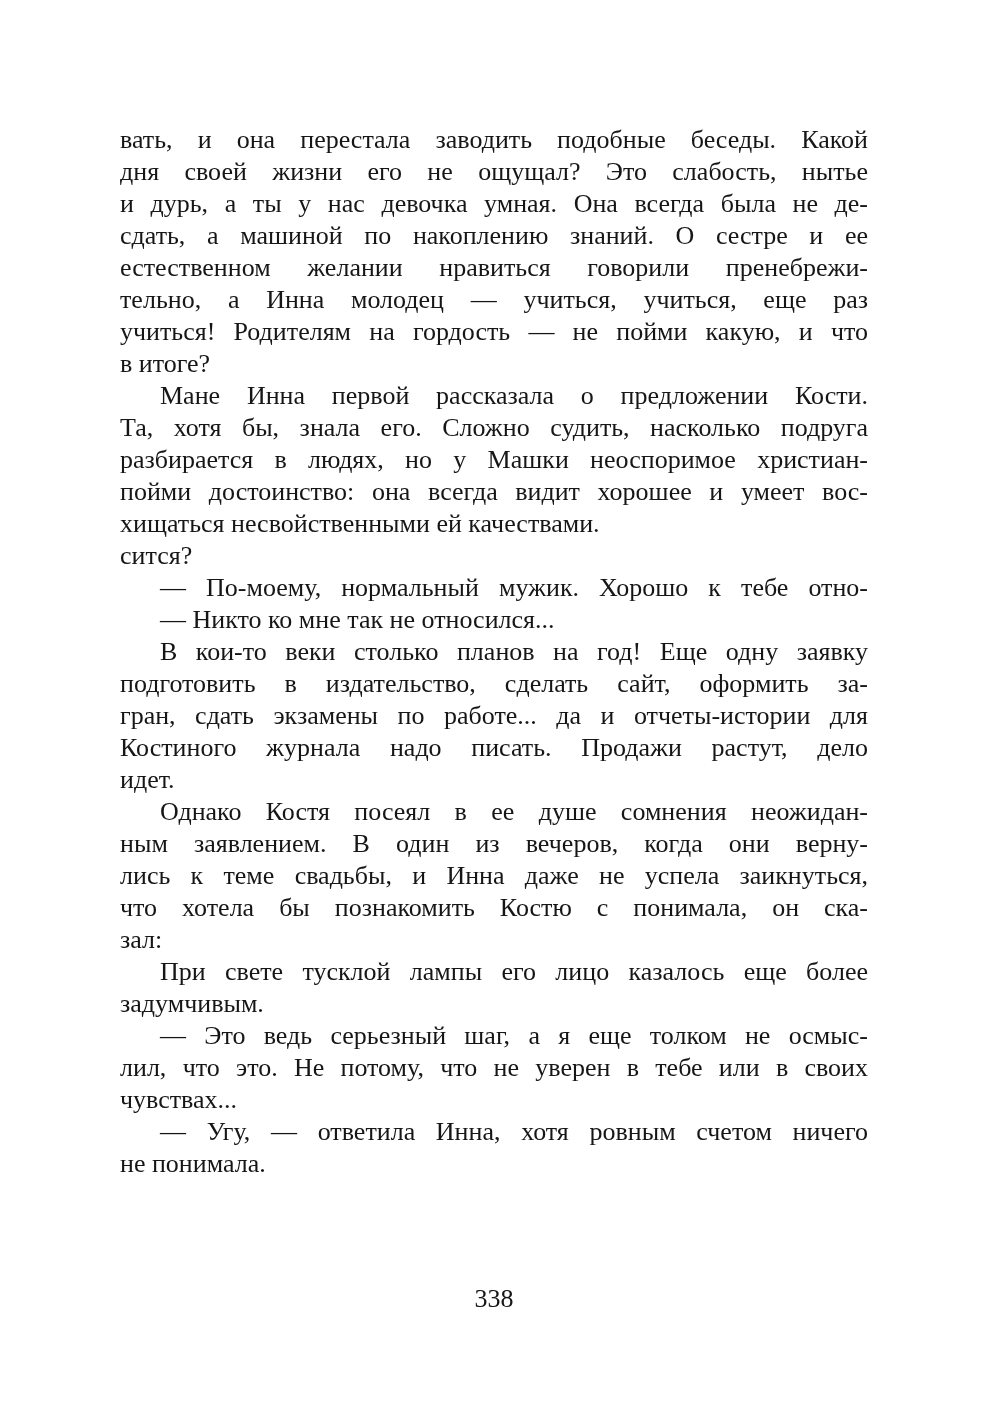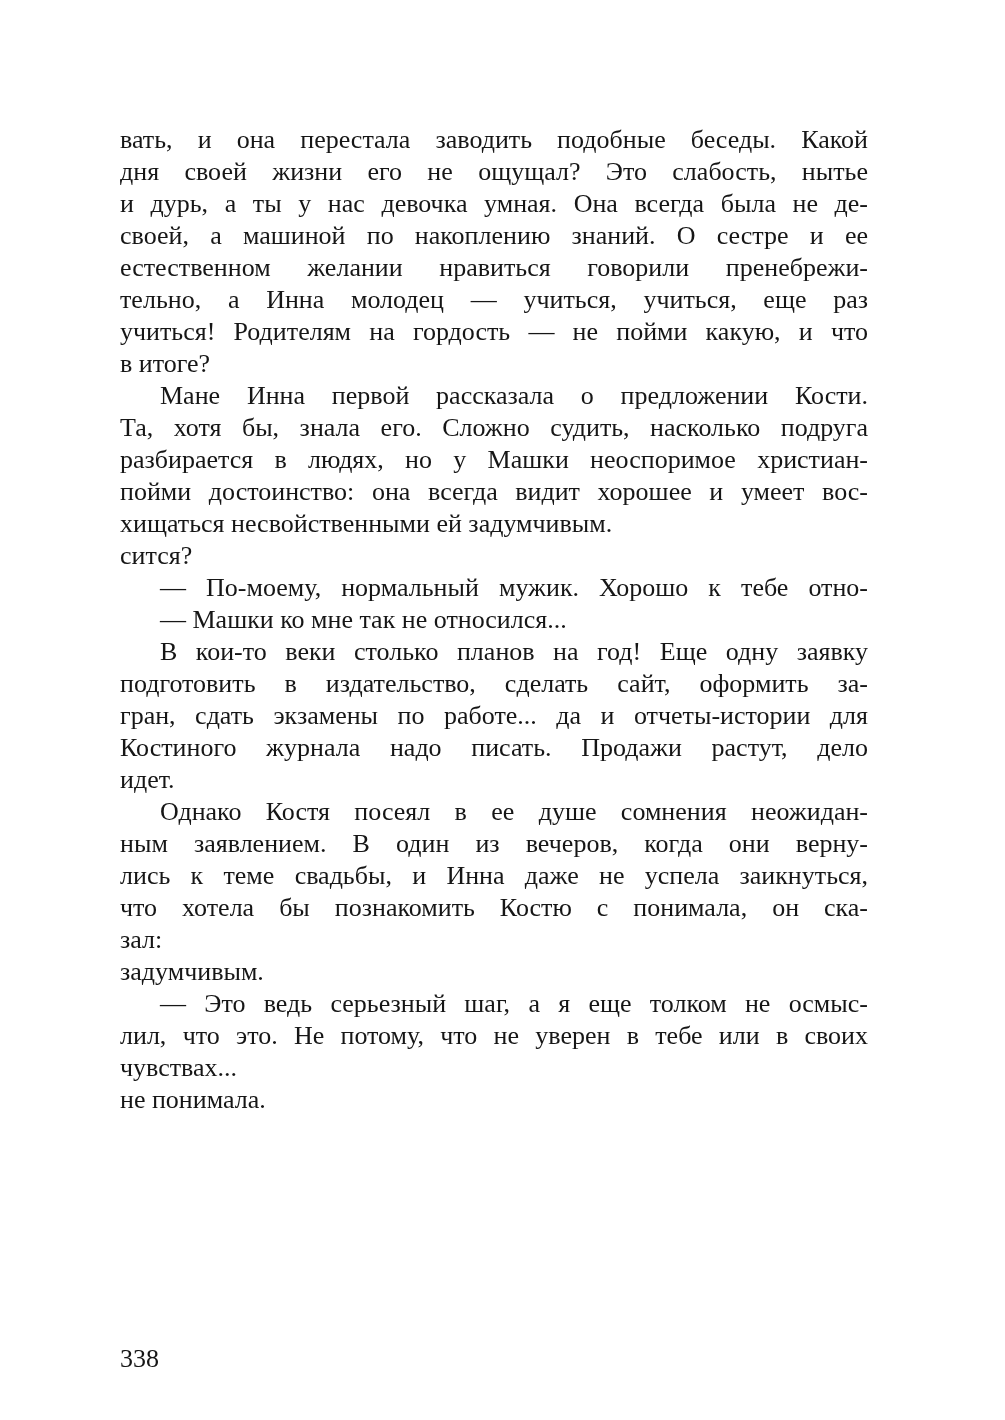--- a/index.html
+++ b/index.html
@@ -35,76 +35,79 @@
   }
   .line.last {
     text-align-last: left;
   }
   .line.indent {
     text-indent: 40px;
   }
   .page-number {
     position: absolute;
     left: 120px;
-    top: 1344px;
+    top: 1284px;
     width: 748px;
+    text-align: center;
     font-size: 26px;
     line-height: 30px;
     color: #161616;
   }
 </style>
 </head>
 <body>
 
 <div class="page">
   <div class="text-column">
       <div class="para">
         <div class="line">вать, и она перестала заводить подобные беседы. Какой</div>
         <div class="line">дня своей жизни его не ощущал? Это слабость, нытье</div>
         <div class="line">и дурь, а ты у нас девочка умная. Она всегда была не де-</div>
-        <div class="line">своей, а машиной по накоплению знаний. О сестре и ее</div>
+        <div class="line">сдать, а машиной по накоплению знаний. О сестре и ее</div>
         <div class="line">естественном желании нравиться говорили пренебрежи-</div>
         <div class="line">тельно, а Инна молодец — учиться, учиться, еще раз</div>
         <div class="line">учиться! Родителям на гордость — не пойми какую, и что</div>
         <div class="line last">в итоге?</div>
       </div>
       <div class="para">
         <div class="line indent">Мане Инна первой рассказала о предложении Кости.</div>
         <div class="line">Та, хотя бы, знала его. Сложно судить, насколько подруга</div>
         <div class="line">разбирается в людях, но у Машки неоспоримое христиан-</div>
         <div class="line">пойми достоинство: она всегда видит хорошее и умеет вос-</div>
-        <div class="line last">хищаться несвойственными ей задумчивым.</div>
+        <div class="line last">хищаться несвойственными ей качествами.</div>
       </div>
       <div class="para">
         <div class="line last">сится?</div>
         <div class="line indent">— По-моему, нормальный мужик. Хорошо к тебе отно-</div>
       </div>
       <div class="para">
-        <div class="line last indent">— Машки ко мне так не относился...</div>
+        <div class="line last indent">— Никто ко мне так не относился...</div>
       </div>
       <div class="para">
         <div class="line indent">В кои-то веки столько планов на год! Еще одну заявку</div>
         <div class="line">подготовить в издательство, сделать сайт, оформить за-</div>
         <div class="line">гран, сдать экзамены по работе... да и отчеты-истории для</div>
         <div class="line">Костиного журнала надо писать. Продажи растут, дело</div>
         <div class="line last">идет.</div>
       </div>
       <div class="para">
         <div class="line indent">Однако Костя посеял в ее душе сомнения неожидан-</div>
         <div class="line">ным заявлением. В один из вечеров, когда они верну-</div>
         <div class="line">лись к теме свадьбы, и Инна даже не успела заикнуться,</div>
         <div class="line">что хотела бы познакомить Костю с понимала, он ска-</div>
         <div class="line last">зал:</div>
       </div>
       <div class="para">
+        <div class="line indent">При свете тусклой лампы его лицо казалось еще более</div>
         <div class="line last">задумчивым.</div>
       </div>
       <div class="para">
         <div class="line indent">— Это ведь серьезный шаг, а я еще толком не осмыс-</div>
         <div class="line">лил, что это. Не потому, что не уверен в тебе или в своих</div>
         <div class="line last">чувствах...</div>
       </div>
       <div class="para">
+        <div class="line indent">— Угу, — ответила Инна, хотя ровным счетом ничего</div>
         <div class="line last">не понимала.</div>
       </div>
     </div>
   <div class="page-number">338</div>
 </div>
 
 </body></html>

